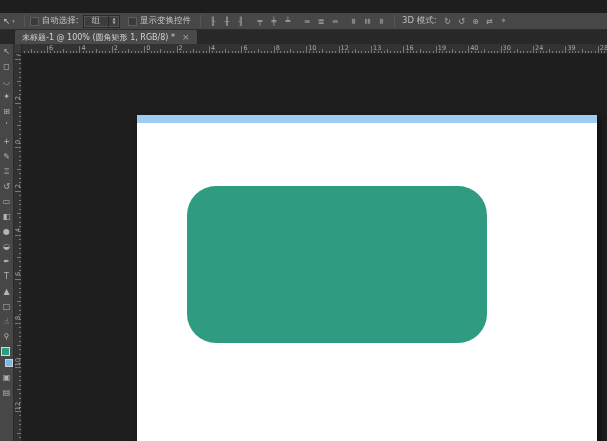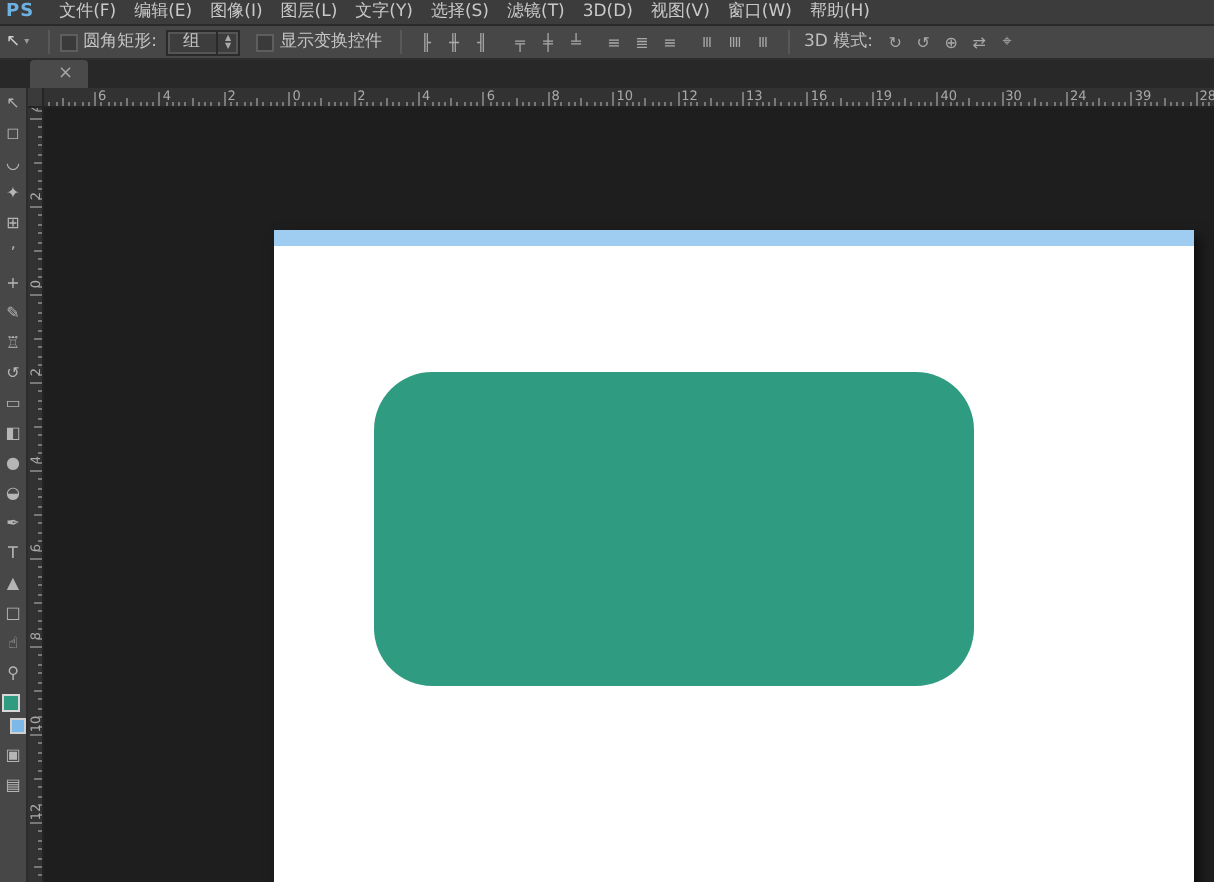--- a/index.html
+++ b/index.html
@@ -70,46 +70,30 @@
   .document { position:absolute; left:115px; top:61px; width:460px; height:330px;
     background:#ffffff; box-shadow:3px 3px 6px rgba(0,0,0,.55); }
   .blue-strip { position:absolute; left:0; top:0; width:460px; height:8px; }
   .teal-rect { position:absolute; left:50px; top:71px; width:300px; height:157px; border-radius:29px; }
 </style>
 </head>
 <body>
 
 <div class="screen">
 
-  <div class="menubar">
-    <span class="ps-logo">PS</span>
-    <span id="menuItems" style="display:flex;">
-        <span class="menu-item">文件(F)</span>
-        <span class="menu-item">编辑(E)</span>
-        <span class="menu-item">图像(I)</span>
-        <span class="menu-item">图层(L)</span>
-        <span class="menu-item">文字(Y)</span>
-        <span class="menu-item">选择(S)</span>
-        <span class="menu-item">滤镜(T)</span>
-        <span class="menu-item">3D(D)</span>
-        <span class="menu-item">视图(V)</span>
-        <span class="menu-item">窗口(W)</span>
-        <span class="menu-item">帮助(H)</span>
-      </span>
-  </div>
 
   <div class="optionsbar">
     <div class="tool-preset">
       <span>↖</span>
       <span class="caret">▾</span>
     </div>
     <span class="vsep"></span>
     <div class="check-group">
       <span class="checkbox"></span>
-      <span>圆角矩形:</span>
+      <span>自动选择:</span>
     </div>
     <div class="dropdown">
       <span class="dd-value">组</span>
       <span class="stepper">
         <span>▲</span>
         <span>▼</span>
       </span>
     </div>
     <div class="check-group">
       <span class="checkbox"></span>
@@ -139,20 +123,21 @@
         <span class="icon-btn">↻</span>
         <span class="icon-btn">↺</span>
         <span class="icon-btn">⊕</span>
         <span class="icon-btn">⇄</span>
         <span class="icon-btn">⌖</span>
       </span>
   </div>
 
   <div class="tabbar">
     <div class="tab">
+      <span>未标题-1 @ 100% (圆角矩形 1, RGB/8) *</span>
       <span class="close">×</span>
     </div>
   </div>
 
   <div class="toolbar">
     <span id="toolsTop" style="display:flex; flex-direction:column;">
         <div class="tool-cell">↖</div>
         <div class="tool-cell">◻</div>
         <div class="tool-cell">◡</div>
         <div class="tool-cell">✦</div>

